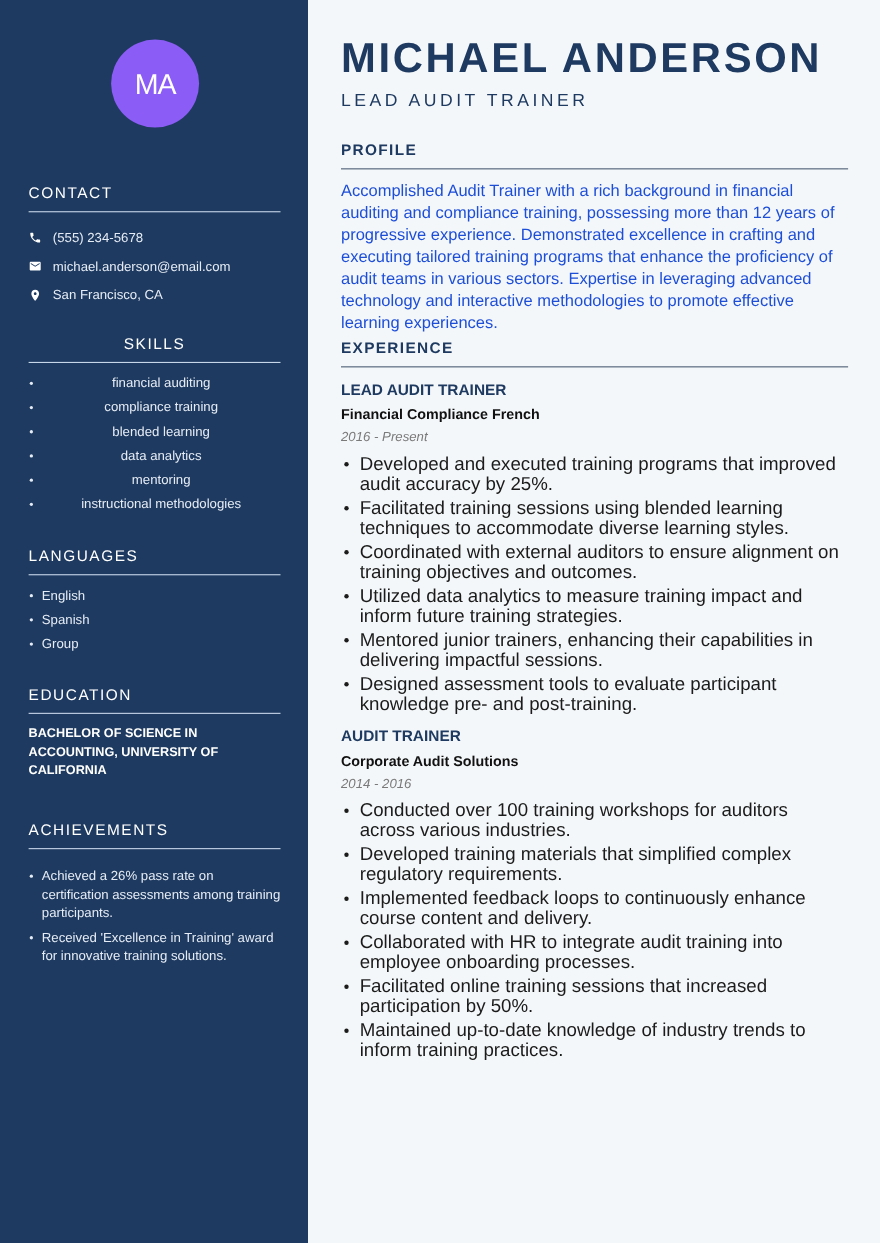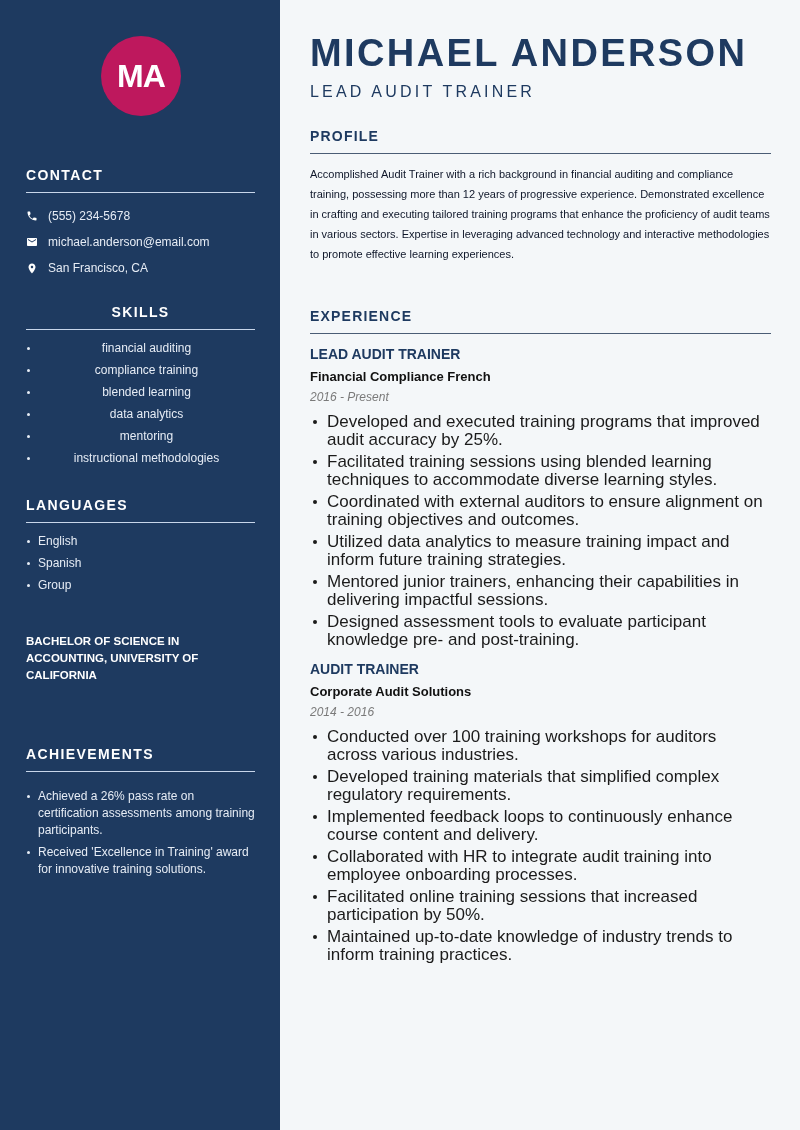--- a/index.html
+++ b/index.html
@@ -12,29 +12,29 @@
   }
   .sidebar {
     position: absolute; left: 0; top: 0; width: 280px; height: 1130px;
     background: #1e3a60;
     color: #ffffff;
     padding: 0 26px;
   }
   .avatar {
     position: absolute; left: 101px; top: 36px;
     width: 80px; height: 80px; border-radius: 50%;
-    background: #be185d;
+    background: #8b5cf6;
     color: #ffffff;
-    font-weight: bold; font-size: 32px;
+    font-weight: normal; font-size: 26px;
     display: flex; align-items: center; justify-content: center;
     letter-spacing: -1px;
   }
   .side-section { position: absolute; left: 26px; width: 229px; }
   .side-title {
-    font-size: 14px; font-weight: bold; letter-spacing: 1.4px;
+    font-size: 14px; font-weight: normal; letter-spacing: 1.4px;
     color: #ffffff; padding-bottom: 9px;
     border-bottom: 1.5px solid #c8d6ea;
   }
   .contact-list { list-style: none; margin-top: 10px; }
   .contact-item {
     display: flex; align-items: center; height: 26px;
     font-size: 12px; color: #e6ecf5;
   }
   .contact-item .ico { width: 22px; display: inline-flex; align-items: center; }
   .contact-item svg { fill: #ffffff; }
@@ -63,21 +63,21 @@
   .role {
     position: absolute; top: 83px; left: 0;
     font-size: 16px; color: #1e3a60; letter-spacing: 3.2px; white-space: nowrap;
   }
   .sec-title {
     font-size: 14px; font-weight: bold; color: #1e3a60; letter-spacing: 1.2px;
     padding-bottom: 9px; border-bottom: 1.5px solid #4a5d75;
   }
   .m-section { position: absolute; left: 0; width: 461px; }
   .profile-text {
-    margin-top: 10px; font-size: 11px; line-height: 20px; color: #0f172a;
+    margin-top: 10px; font-size: 15px; line-height: 20px; color: #1d4ed8;
   }
   .job-title { font-size: 14px; font-weight: bold; color: #1e3a60; margin-top: 12px; }
   .job-company { font-size: 13px; font-weight: bold; color: #111111; margin-top: 7px; }
   .job-dates { font-size: 12px; font-style: italic; color: #7a7a7a; margin-top: 6px; }
   .job-list { list-style: none; margin-top: 9px; }
   .job-list li {
     position: relative; padding-left: 17px;
     font-size: 17px; line-height: 18px; color: #1b1b1b; margin-bottom: 4px;
   }
   .job-list li::before {
@@ -136,20 +136,21 @@
   <section class="side-section" style="top:497px;">
     <h2 class="side-title">LANGUAGES</h2>
     <ul class="bullets">
       <li>English</li>
       <li>Spanish</li>
       <li>Group</li>
     </ul>
   </section>
 
   <section class="side-section" style="top:623px;">
+    <h2 class="side-title">EDUCATION</h2>
     <p class="edu-degree">BACHELOR OF SCIENCE IN ACCOUNTING, UNIVERSITY OF CALIFORNIA</p>
   </section>
 
   <section class="side-section" style="top:746px;">
     <h2 class="side-title">ACHIEVEMENTS</h2>
     <ul class="bullets ach" style="margin-top:16px;">
       <li>Achieved a 26% pass rate on certification assessments among training participants.</li>
       <li>Received 'Excellence in Training' award for innovative training solutions.</li>
     </ul>
   </section>

